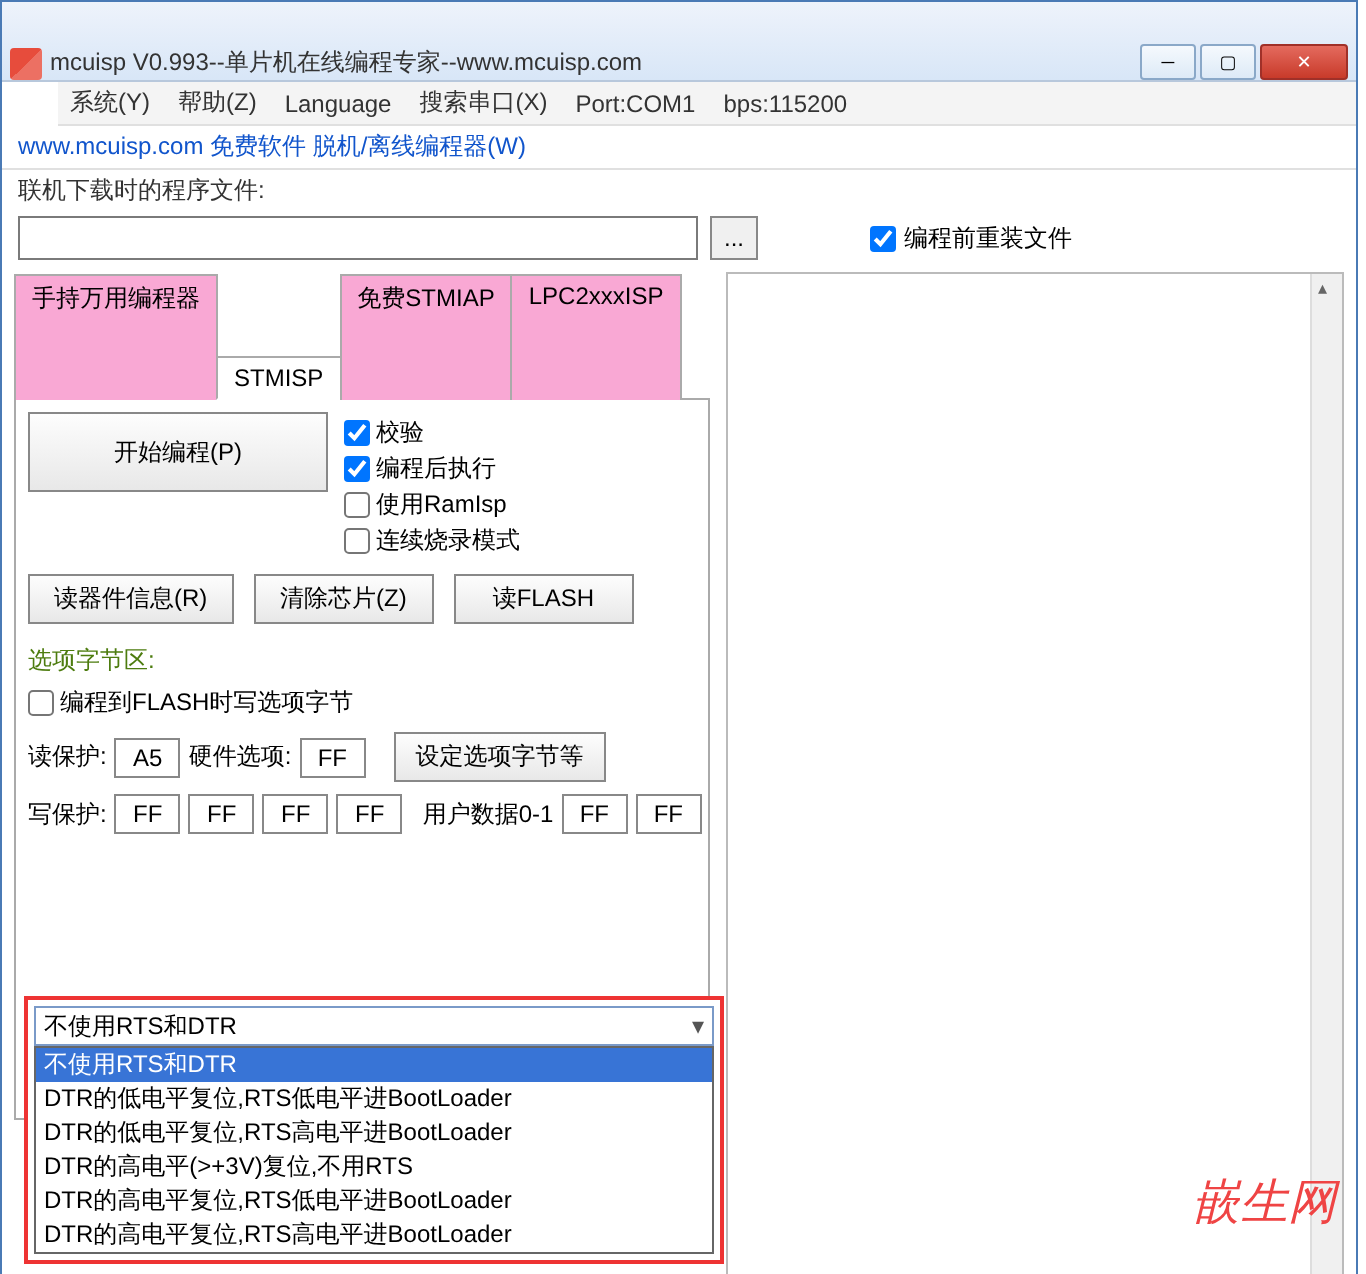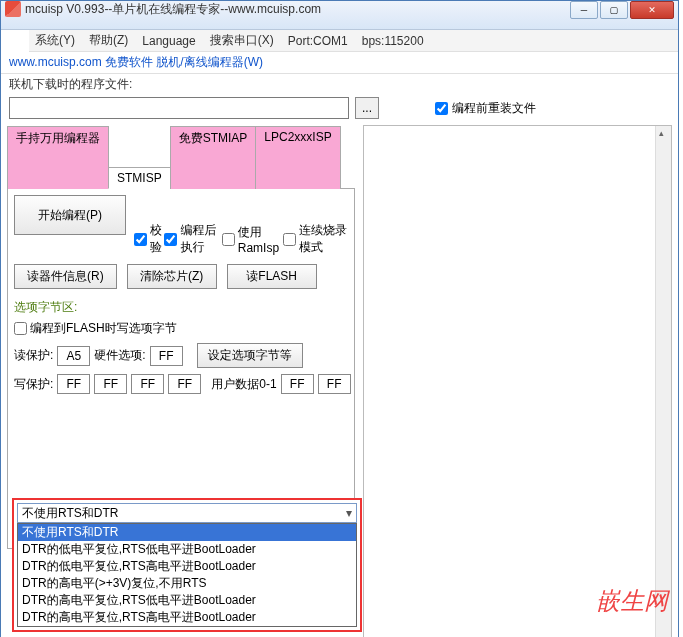--- a/index.html
+++ b/index.html
@@ -1,20 +1,20 @@
 <!DOCTYPE html>
 <html><head>
 <meta charset="utf-8">
 <style>
 * { box-sizing: border-box; margin: 0; padding: 0; font-family: "Microsoft YaHei", Tahoma, sans-serif; font-size: 12px; }
 body { background: #fff; width: 683px; height: 637px; position: relative; }
 
 .window { width: 679px; border: 1px solid #4a7ab5; background: #fff; position: relative; }
 
-.titlebar { height: 29px; background: linear-gradient(#eef3fb, #d8e6f7); display: flex; align-items: flex-start; padding: 0 4px; border-bottom: 1px solid #b8c8dc; }
+.titlebar { height: 40px; background: linear-gradient(#eef3fb, #d8e6f7); display: flex; align-items: flex-end; padding: 0 4px; border-bottom: 1px solid #b8c8dc; }
 .titlebar-icon { width: 16px; height: 16px; margin-right: 4px; background: linear-gradient(135deg, #e74c3c 50%, #ec7063 50%); border-radius: 2px; }
 .titlebar-title { flex: 1; color: #333; }
 .titlebar-btns { display: flex; gap: 2px; }
 .titlebar-btn { width: 28px; height: 18px; border: 1px solid #8aa8c8; background: linear-gradient(#f5f9fd, #ddeaf7); border-radius: 2px; display: flex; align-items: center; justify-content: center; font-size: 9px; cursor: pointer; }
 .titlebar-btn.close { width: 44px; background: linear-gradient(#e46a5e, #c83a2a); color: #fff; border-color: #a03028; }
 
 .menubar { height: 22px; background: #f4f4f4; display: flex; align-items: center; padding: 0 6px; gap: 14px; border-bottom: 1px solid #e0e0e0; color: #333; margin-left: 28px; }
 .menubar span { cursor: pointer; }
 
 .infobar { height: 22px; display: flex; align-items: center; padding: 0 8px; color: #15c; border-bottom: 1px solid #e0e0e0; }
@@ -33,21 +33,21 @@
 .right-scroll::before { content: "▴"; position: absolute; top: 2px; left: 3px; font-size: 9px; color: #666; }
 
 .tabs { display: flex; border-bottom: 1px solid #aaa; }
 .tab { padding: 3px 8px; border: 1px solid #aaa; border-bottom: none; background: #f9a8d4; margin-right: -1px; cursor: pointer; position: relative; top: 1px; }
 .tab.active { background: #fff; border-bottom: 1px solid #fff; margin-top: 41px; }
 
 .tab-panel { border: 1px solid #aaa; border-top: none; padding: 6px; height: 360px; }
 
 .prog-row { display: flex; gap: 8px; margin-bottom: 8px; }
 .btn-big { width: 150px; height: 40px; border: 1px solid #888; background: linear-gradient(#fdfdfd, #e8e8e8); cursor: pointer; }
-.check-col { display: flex; flex-direction: row; gap: 1px; padding-top: 2px; margin-top: 25px; }
+.check-col { display: flex; flex-direction: column; gap: 1px; padding-top: 2px; }
 .chk { display: flex; align-items: center; gap: 3px; }
 .chk input { width: 13px; height: 13px; }
 
 .btn-row { display: flex; gap: 10px; margin-bottom: 10px; }
 .btn-med { padding: 3px 12px; border: 1px solid #888; background: linear-gradient(#fdfdfd, #e8e8e8); cursor: pointer; min-width: 90px; }
 
 .section-label { margin: 4px 0; color: #4d7c0f; }
 
 .field-row { display: flex; align-items: center; gap: 4px; margin-bottom: 6px; flex-wrap: nowrap; }
 .field-row label { white-space: nowrap; }

